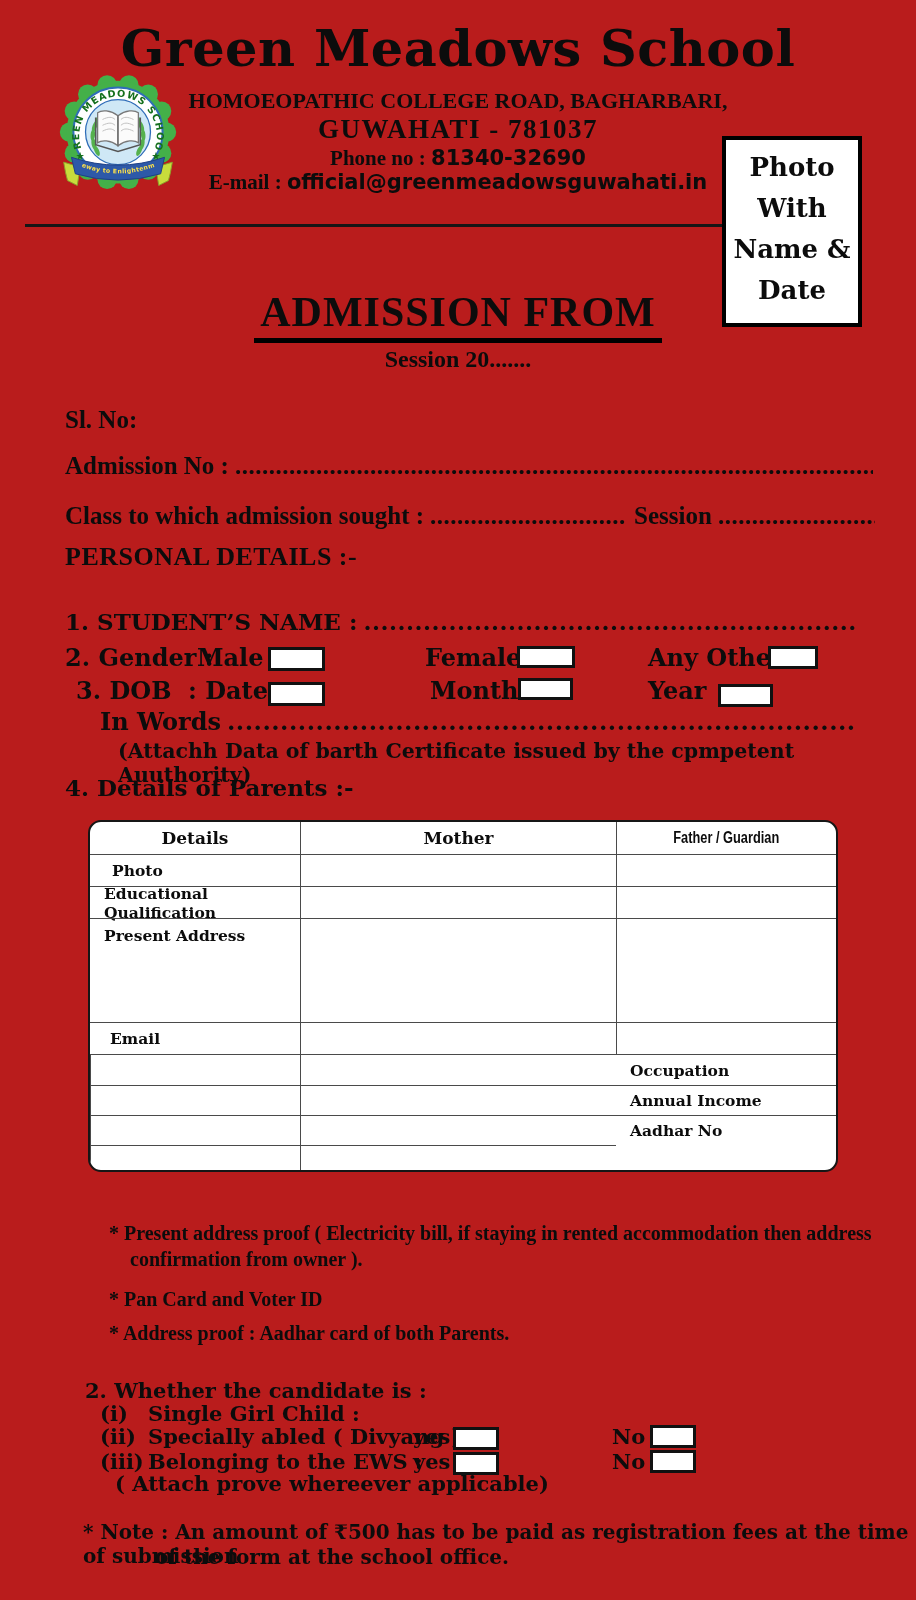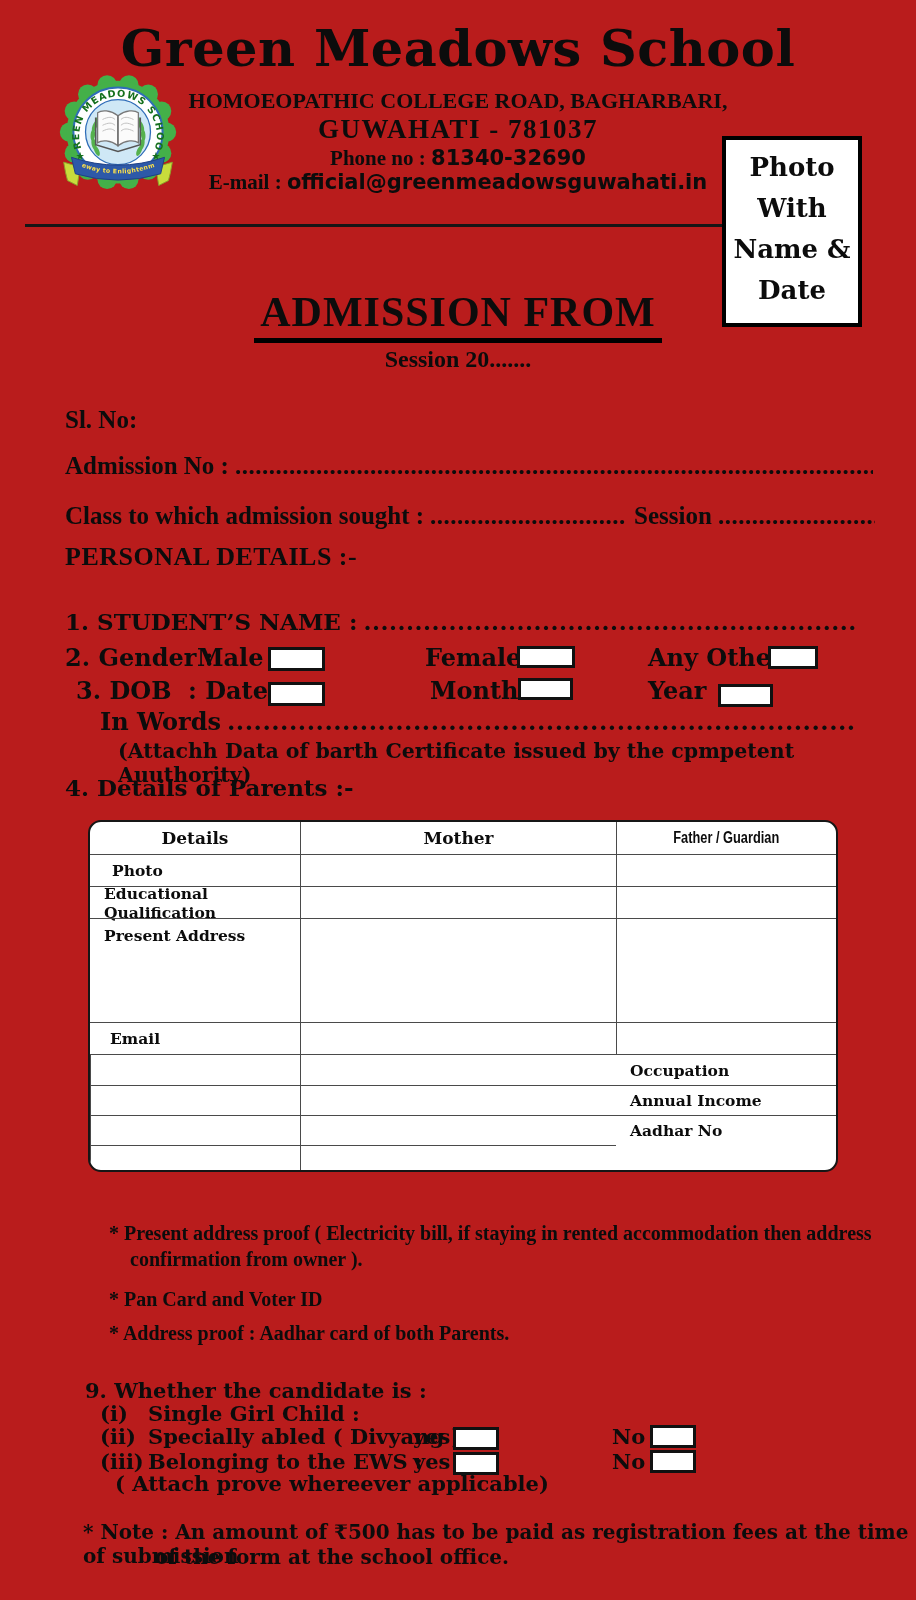--- a/index.html
+++ b/index.html
@@ -255,21 +255,21 @@
 
     <div class="cell bt">Aadhar No</div>
     <div class="cell bt bl"></div>
     <div class="cell bt bl"></div>
   </div>
 
   <div class="note note1">* Present address proof ( Electricity bill, if staying in rented accommodation then address confirmation from owner ).</div>
   <div class="note note2">* Pan Card and Voter ID</div>
   <div class="note note3">* Address proof : Aadhar card of both Parents.</div>
 
-  <div class="abs c5-heading book">9. Whether the candidate is :</div>
+  <div class="abs c5-heading book">2. Whether the candidate is :</div>
 
   <div class="c5-row c5i book">
     <span style="left:100px">(i)</span>
     <span style="left:148px">Single Girl Child :</span>
   </div>
 
   <div class="c5-row c5ii book">
     <span style="left:100px">(ii)</span>
     <span style="left:148px">Specially abled ( Divyang ) :</span>
     <span style="left:413px">yes</span>

